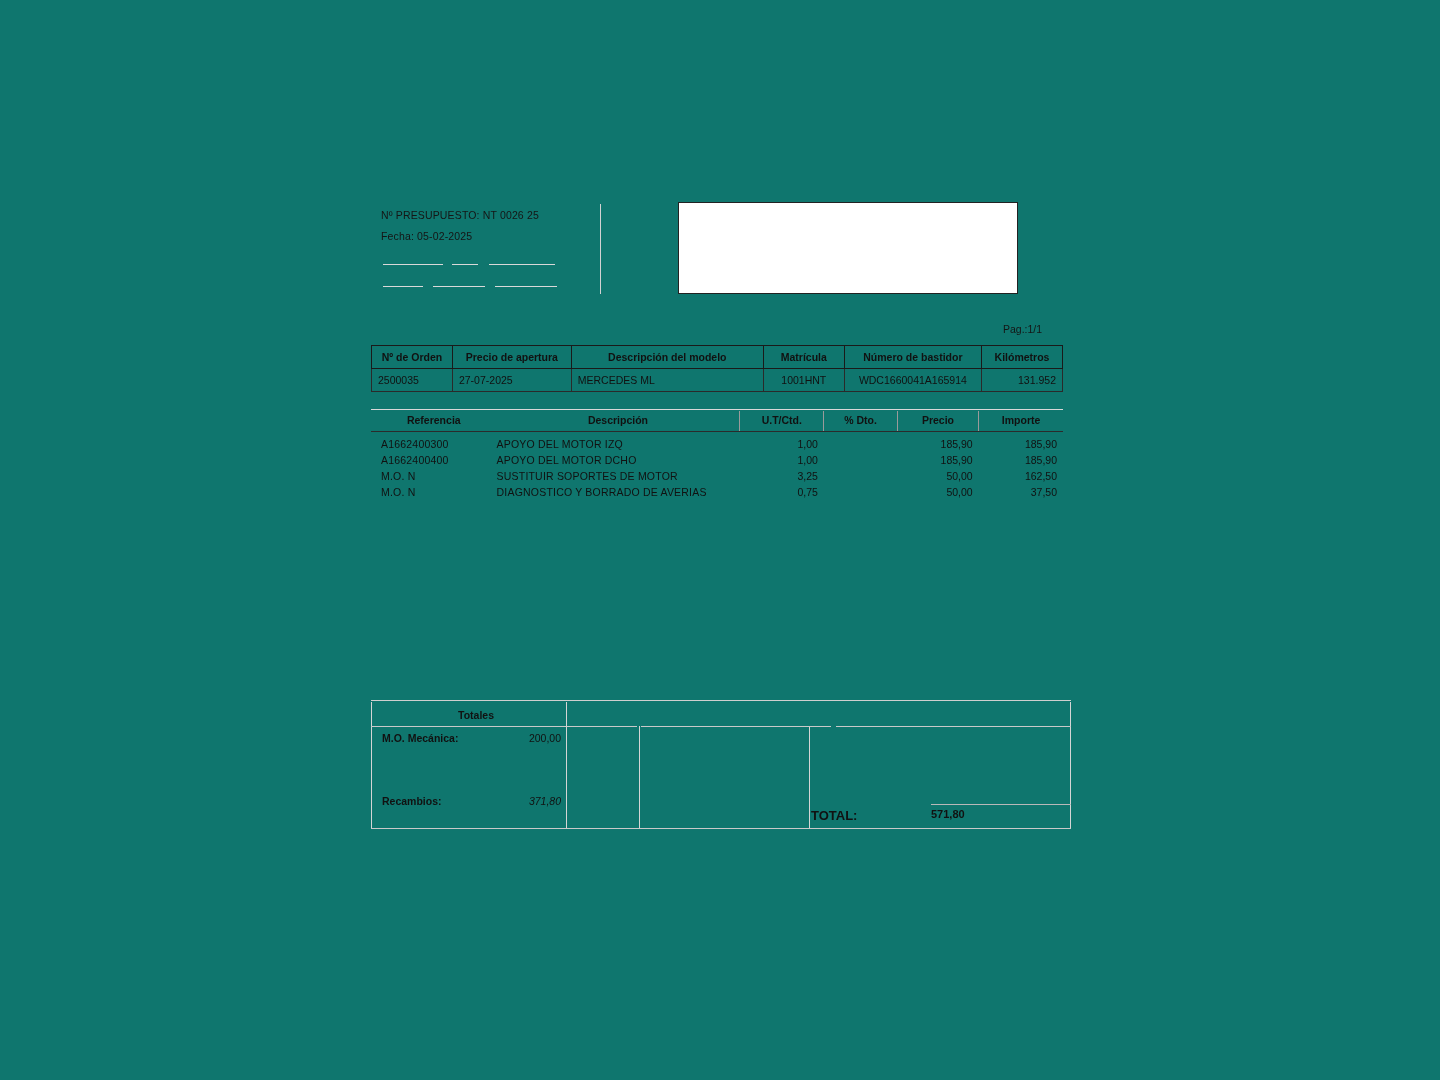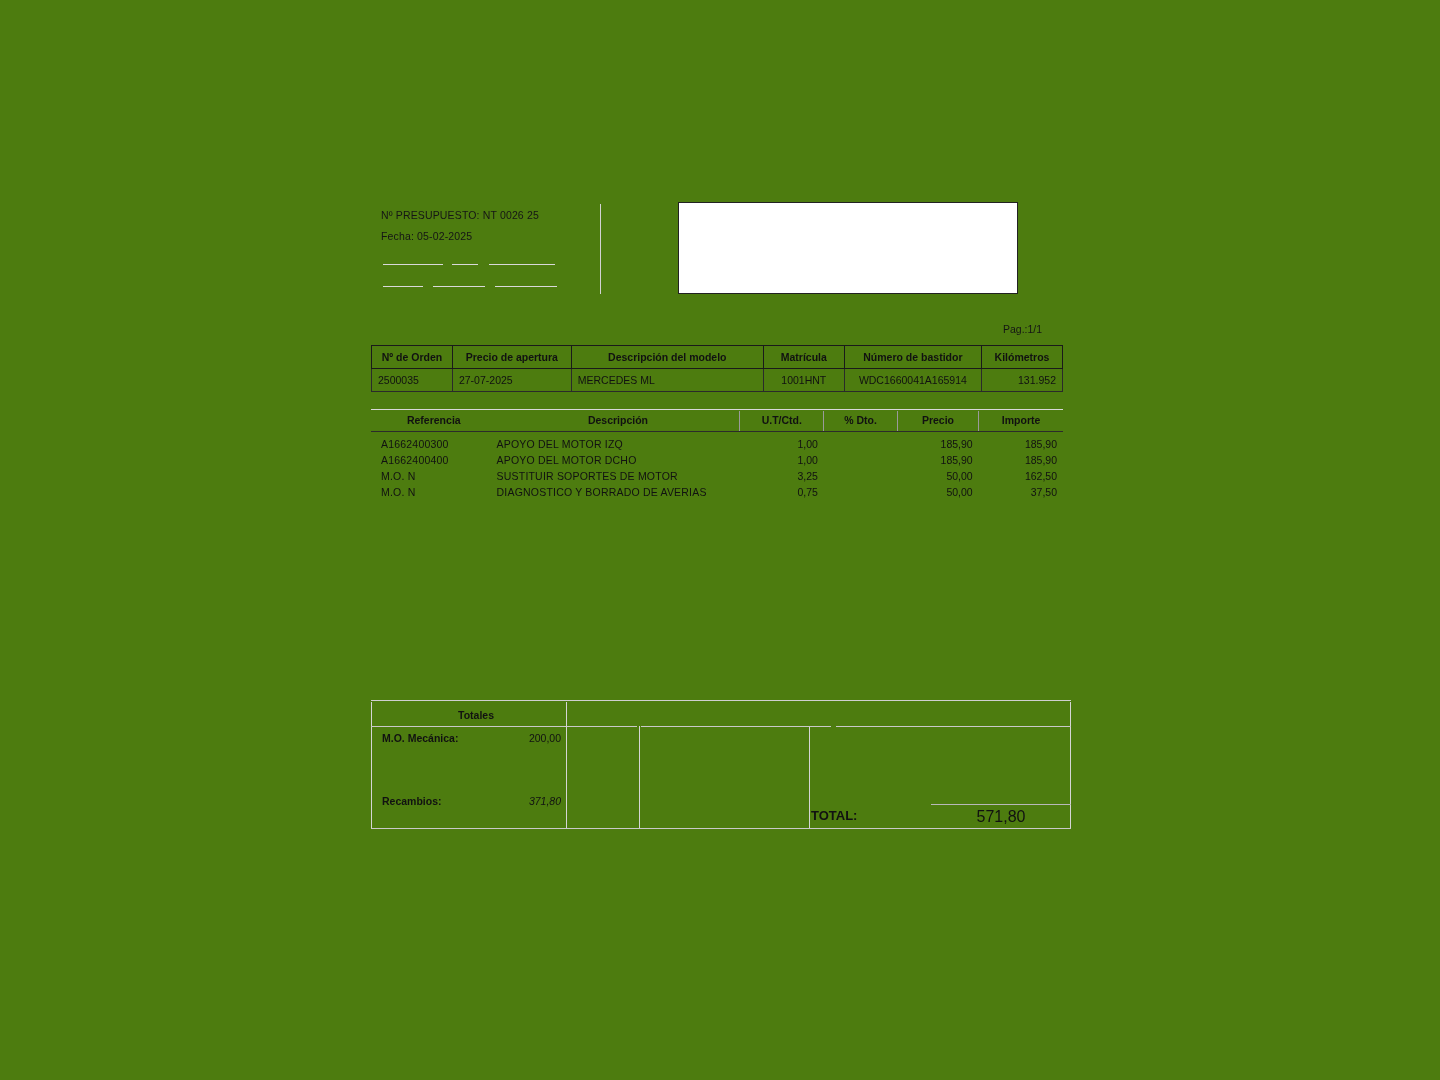--- a/index.html
+++ b/index.html
@@ -13,21 +13,21 @@
     font-family: "Liberation Sans", sans-serif;
     color: #111111;
     position: relative;
     overflow: hidden;
   }
   .page {
     position: absolute;
     left: 0; top: 0;
     width: 1440px;
     height: 1080px;
-    background: #4d7c0f;
+    background: #0f766e;
   }
 
   
   .hdr {
     position: absolute;
     left: 381px;
     top: 205px;
     width: 300px;
     font-size: 10.5px;
     line-height: 20px;
@@ -198,22 +198,22 @@
     font-style: italic;
   }
   .total-label {
     position: absolute;
     left: 440px; top: 108px;
     font-size: 13px; font-weight: bold;
   }
   .total-value {
     position: absolute;
     left: 560px; top: 108px; width: 140px;
-    text-align: center;
-    font-size: 16px; font-weight: normal;
+    text-align: left;
+    font-size: 11px; font-weight: bold;
   }
   .tot-rule-total {
     position: absolute; left: 560px; top: 104px; width: 140px; height: 1px; background: #b9b9b9;
   }
   .tot-bottom-rule {
     position: absolute; left: 0; top: 128px; width: 700px; height: 1px; background: #c9c9c9;
   }
   
   .tv {
     position: absolute;

